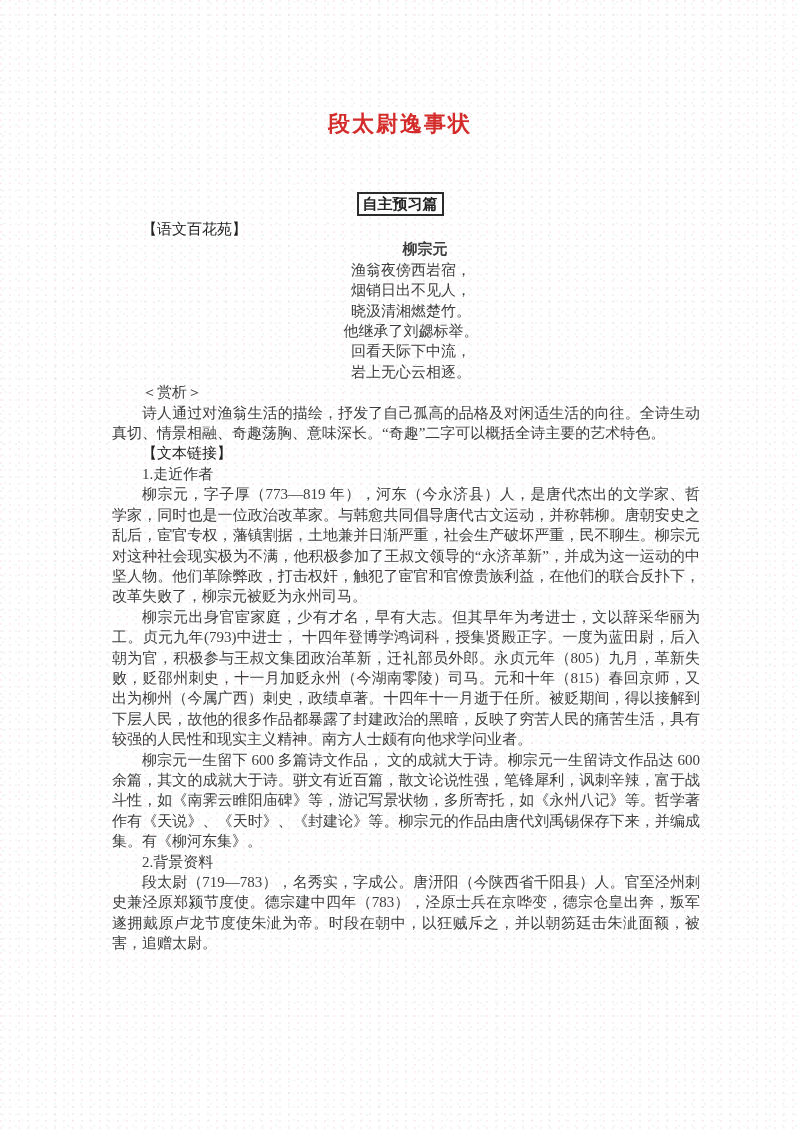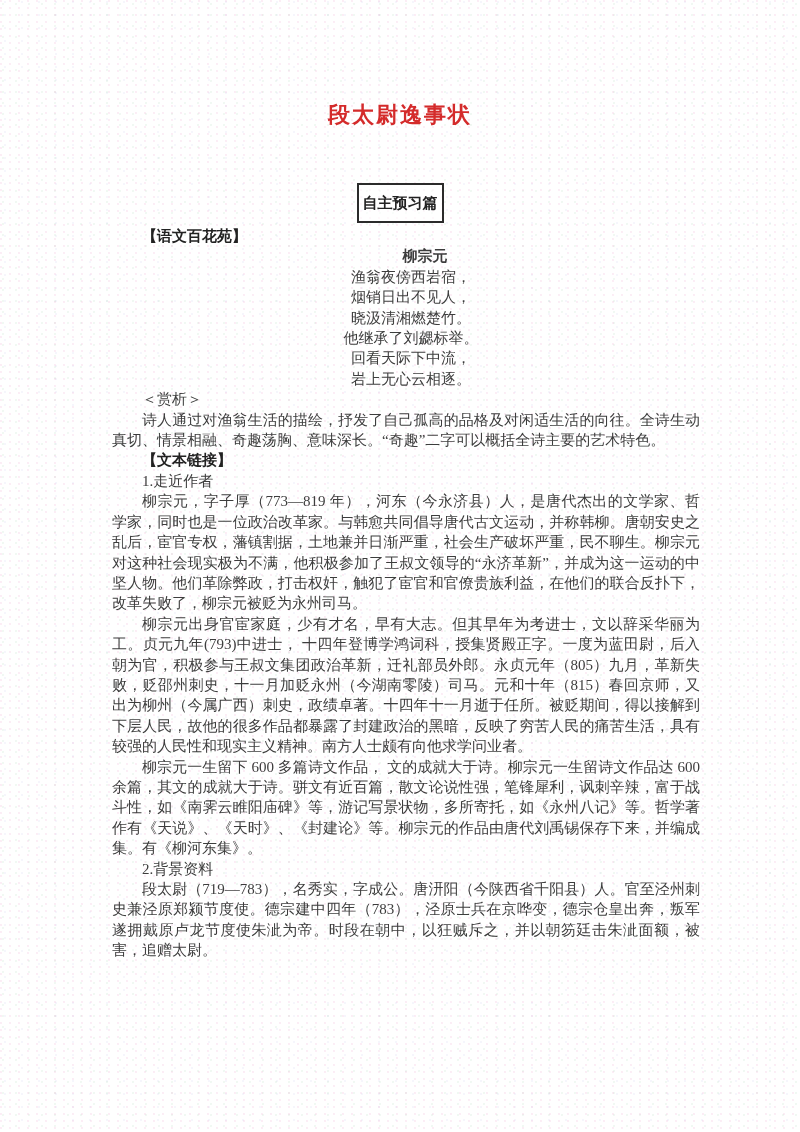--- a/index.html
+++ b/index.html
@@ -14,52 +14,52 @@
     width:800px;height:1132px;
     overflow:hidden;
     background-color:#ffffff;
     background-image:
       radial-gradient(circle at 1px 1px, rgba(236,148,198,0.16) 0.8px, transparent 1.3px),
       radial-gradient(circle at 3px 4px, rgba(150,205,165,0.13) 0.8px, transparent 1.3px),
       radial-gradient(circle at 5px 2px, rgba(165,165,225,0.10) 0.8px, transparent 1.3px);
     background-size:9px 7px,13px 11px,17px 13px;
   }
   .doc-title{
-    margin:4px;
+    margin:13px;
     padding-top:98px;
     text-align:center;
     font-size:22px;
     line-height:26px;
     font-weight:bold;
     color:#d42b2b;
     letter-spacing:2px;
   }
   .badge-wrap{
     margin-top:55px;
     text-align:center;
   }
   .badge{
     display:inline-block;
     border:2px solid #2b2b2b;
-    padding:8px 4px;
+    padding:0 4px;
     font-size:15px;
     line-height:20px;
     font-weight:bold;
     color:#222;
     background:rgba(255,255,255,0.6);
   }
   .content{
     width:588px;
     margin:3px 100px 0 112px;
     font-size:15px;
     line-height:20.4px;
     text-align:justify;
   }
   .heading{
-    font-weight:bold;
+    font-weight:normal;
     color:#222;
     text-indent:2em;
   }
   .sub-heading{
     text-indent:2em;
   }
   .appr-heading{
     text-indent:2em;
   }
   .para{

